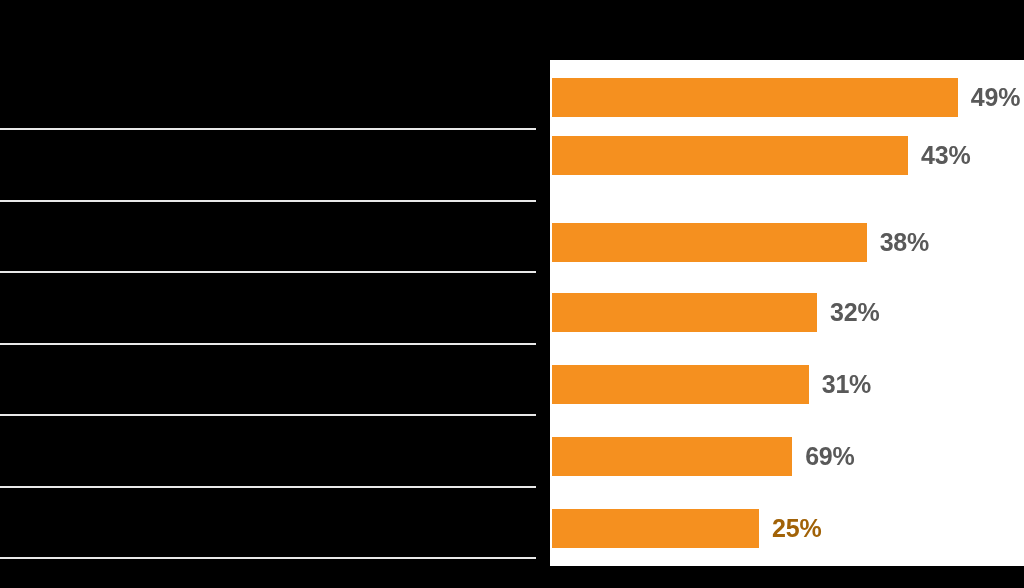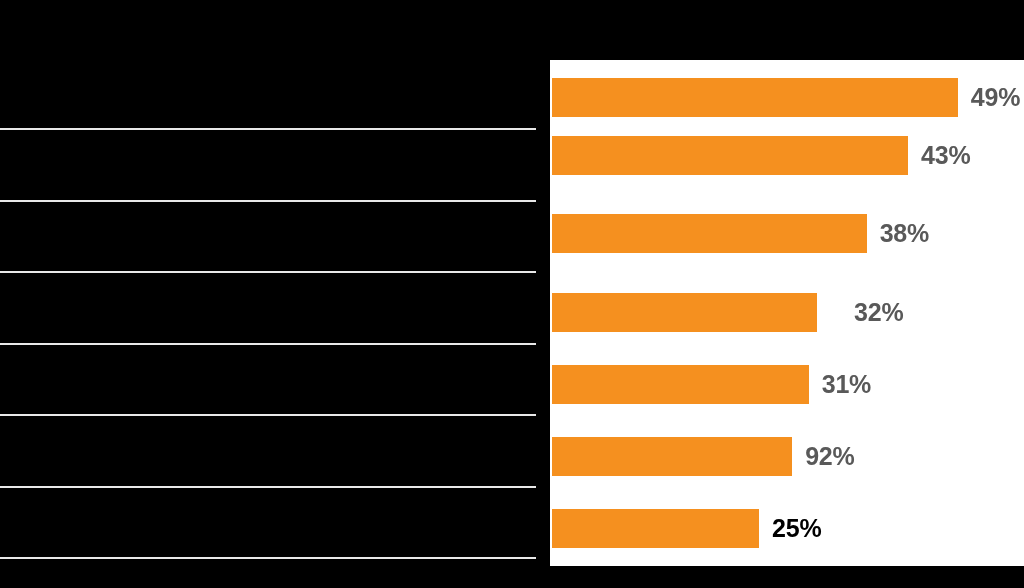--- a/index.html
+++ b/index.html
@@ -105,39 +105,39 @@
     <div class="bar-row" style="top:18px;">
       <div class="bar" style="margin-left: 2px; width: 405.754px; background: rgb(245, 144, 31);"></div>
       <div class="bar-value" style="color: rgb(89, 89, 89);">49%</div>
     </div>
 
     <div class="bar-row" style="top:76px;">
       <div class="bar" style="margin-left: 2px; width: 356.07px; background: rgb(245, 144, 31);"></div>
       <div class="bar-value" style="color: rgb(89, 89, 89);">43%</div>
     </div>
 
-    <div class="bar-row" style="top:154px;">
+    <div class="bar-row" style="top:163px;">
       <div class="bar" style="margin-left: 2px; width: 314.667px; background: rgb(245, 144, 31);"></div>
       <div class="bar-value" style="color: rgb(89, 89, 89);">38%</div>
     </div>
 
-    <div class="bar-row" style="top:233px;gap:24px;">
+    <div class="bar-row" style="top:233px;">
       <div class="bar" style="margin-left: 2px; width: 264.982px; background: rgb(245, 144, 31);"></div>
       <div class="bar-value" style="color: rgb(89, 89, 89);">32%</div>
     </div>
 
     <div class="bar-row" style="top:305px;">
       <div class="bar" style="margin-left: 2px; width: 256.702px; background: rgb(245, 144, 31);"></div>
       <div class="bar-value" style="color: rgb(89, 89, 89); text-align: right;">31%</div>
     </div>
 
     <div class="bar-row" style="top:377px;">
       <div class="bar" style="margin-left: 2px; width: 240.14px; background: rgb(245, 144, 31);"></div>
-      <div class="bar-value" style="color: rgb(89, 89, 89);">92%</div>
+      <div class="bar-value" style="color: rgb(89, 89, 89);">69%</div>
     </div>
 
     <div class="bar-row" style="top:449px;">
       <div class="bar" style="margin-left: 2px; width: 207.018px; background: rgb(245, 144, 31);"></div>
-      <div class="bar-value" style="color: #000000; text-align: center;">25%</div>
+      <div class="bar-value" style="color: #a16207; text-align: center;">25%</div>
     </div>
 
   </div>
 </div>
 
 </body></html>

